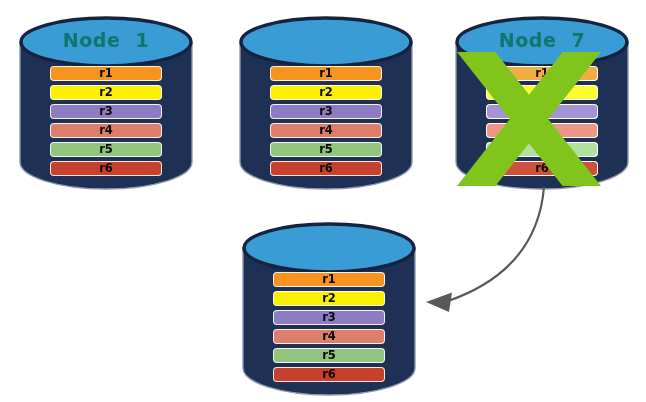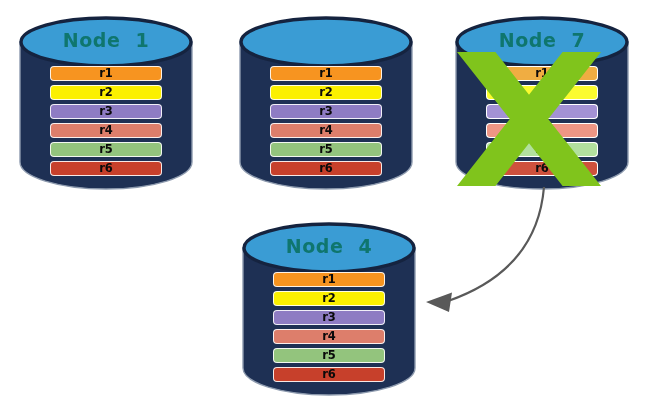--- a/index.html
+++ b/index.html
@@ -127,21 +127,20 @@
         </div>
     <svg class="xmark" viewBox="0 0 150 135" preserveAspectRatio="none" xmlns="http://www.w3.org/2000/svg">
       <polygon points="0,0 40,0 75,43 110,0 150,0 95,67.5 150,135 110,135 75,92 40,135 0,135 55,67.5"></polygon>
     </svg>
   </div>
       <div class="node node-3">
     <svg class="cyl" viewBox="0 0 176 184" preserveAspectRatio="none" xmlns="http://www.w3.org/2000/svg">
       <path class="cyl-body" d="M2,34 L2,154 A86,27 0 0,0 174,154 L174,34 Z"></path>
       <ellipse class="cyl-top" cx="88" cy="34" rx="85" ry="24"></ellipse>
     </svg>
-    <div class="node-title">Node 4</div>
     <div class="rows">
           <div class="row" style="background: rgb(247, 148, 32);">
             <span>r1</span>
           </div>
           <div class="row" style="background: rgb(251, 240, 0);">
             <span>r2</span>
           </div>
           <div class="row" style="background: rgb(142, 124, 195);">
             <span>r3</span>
           </div>

